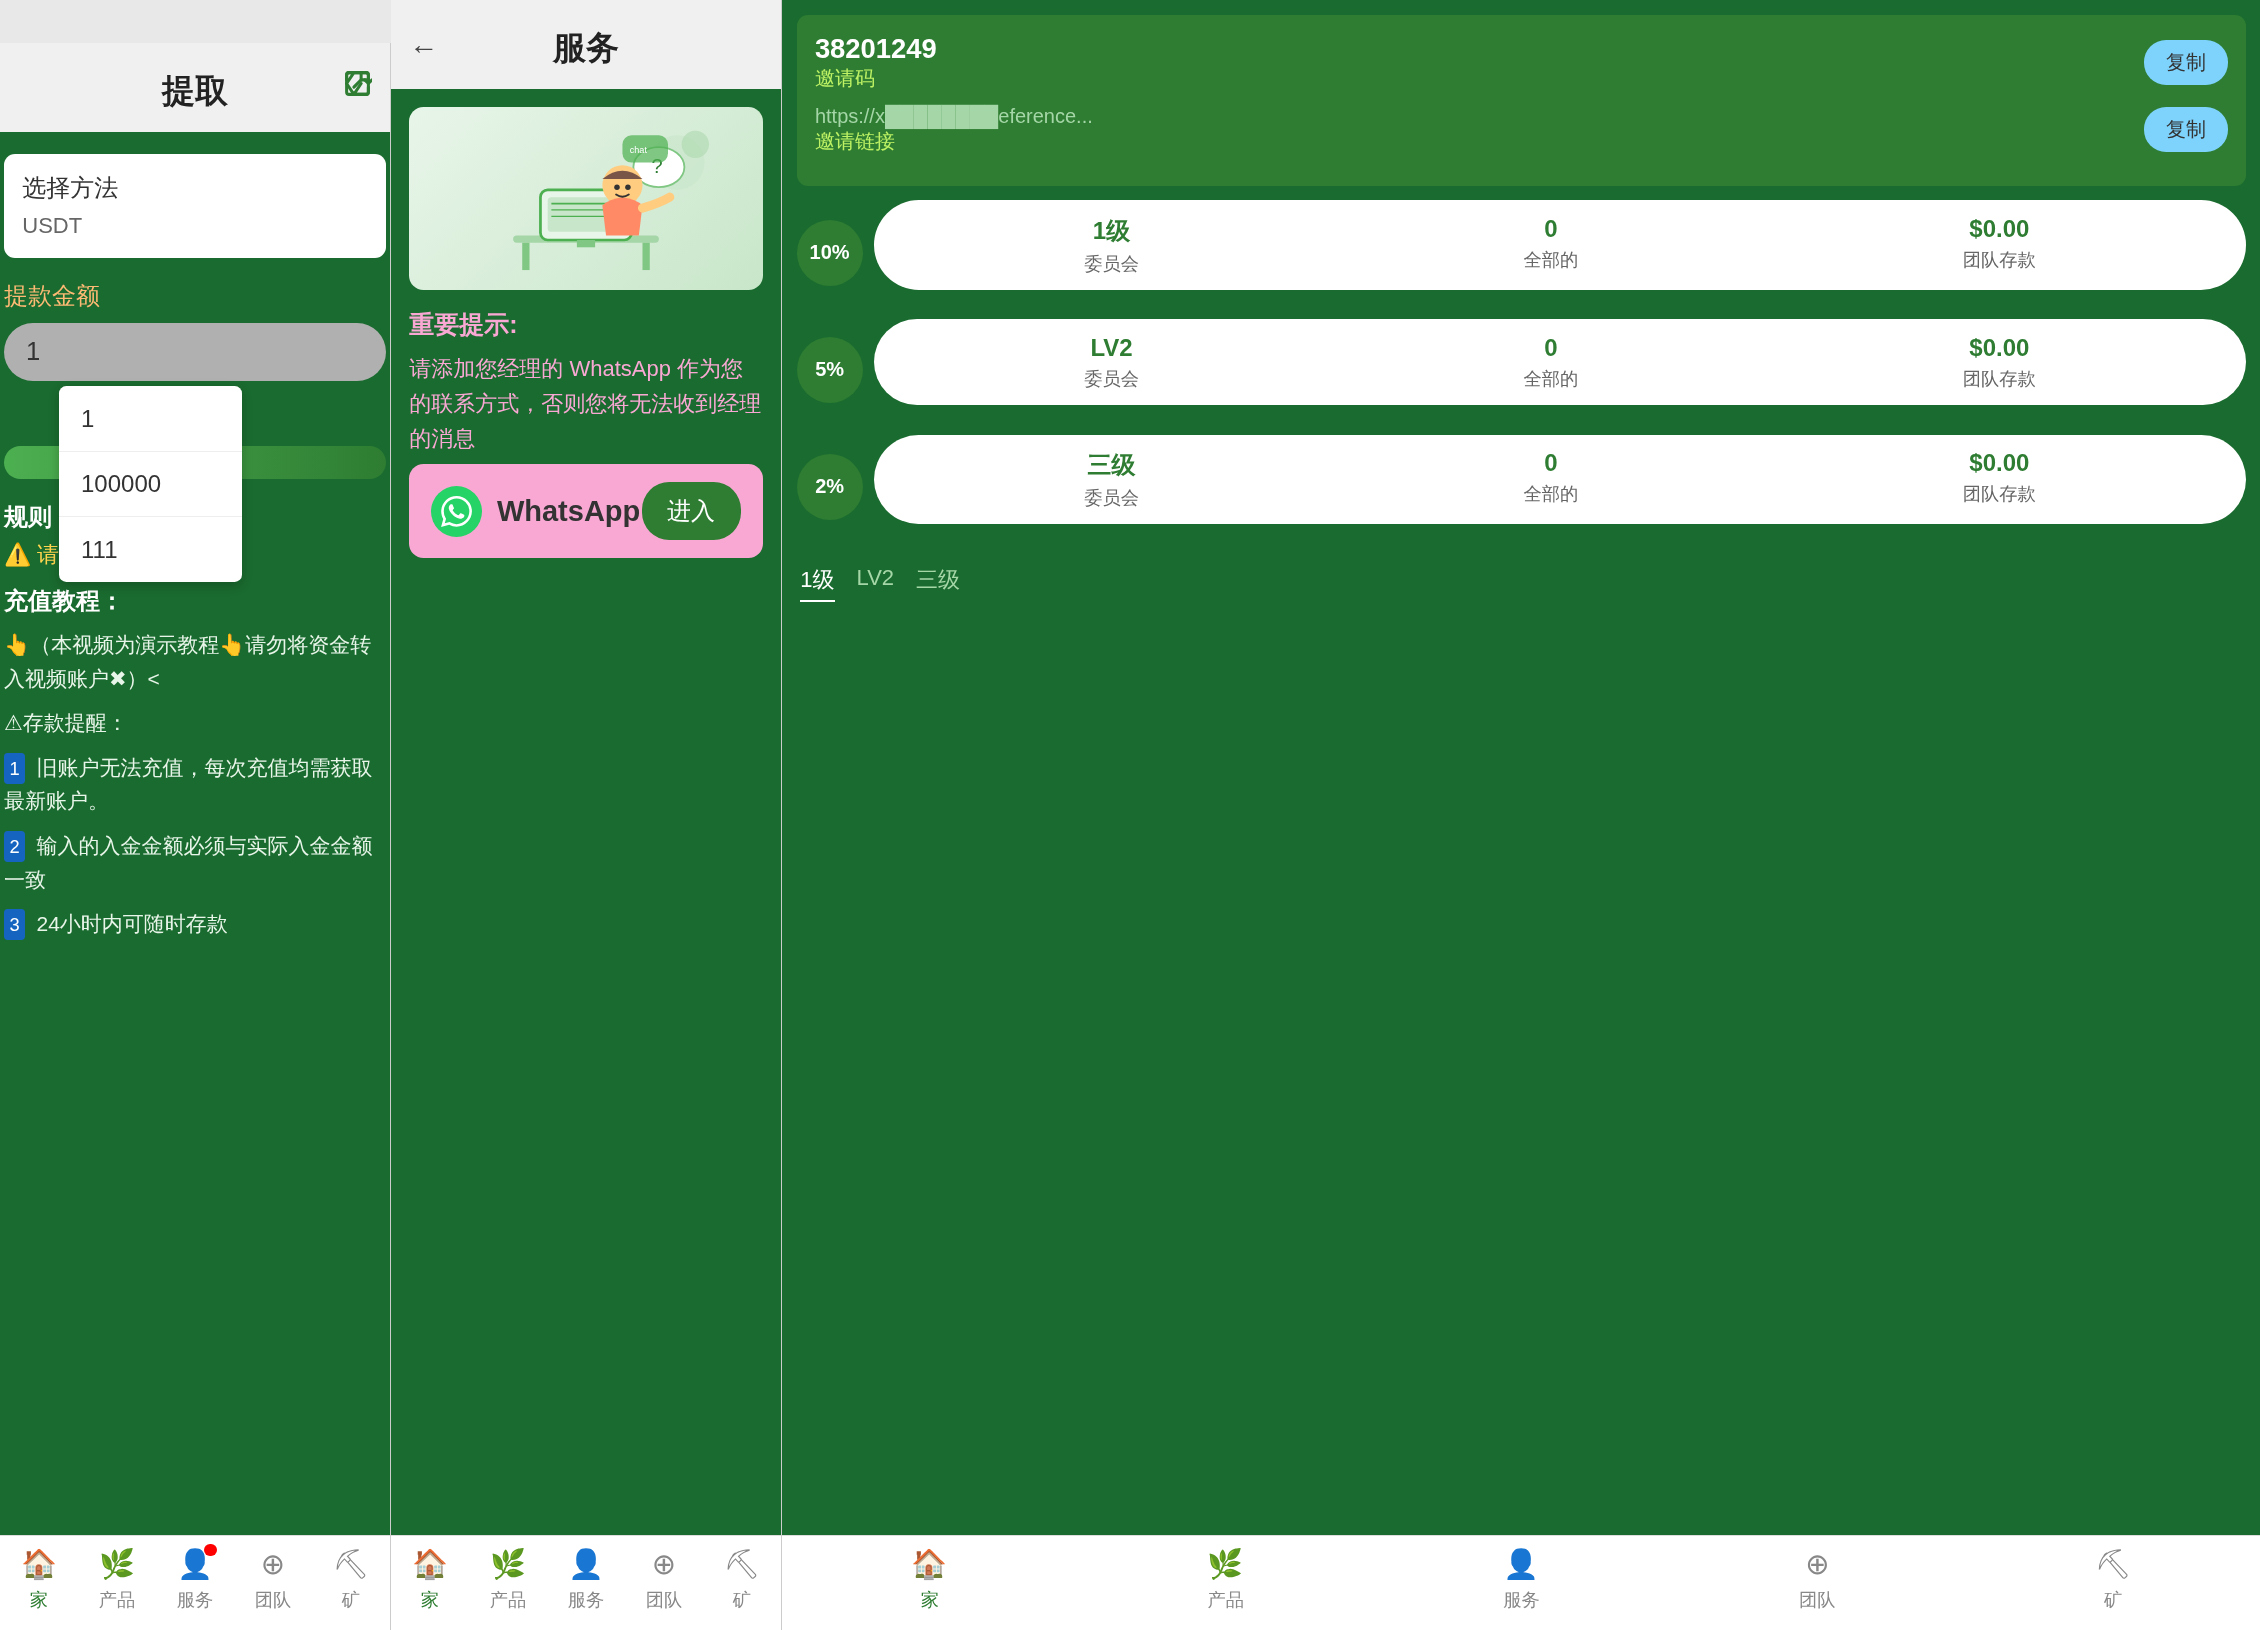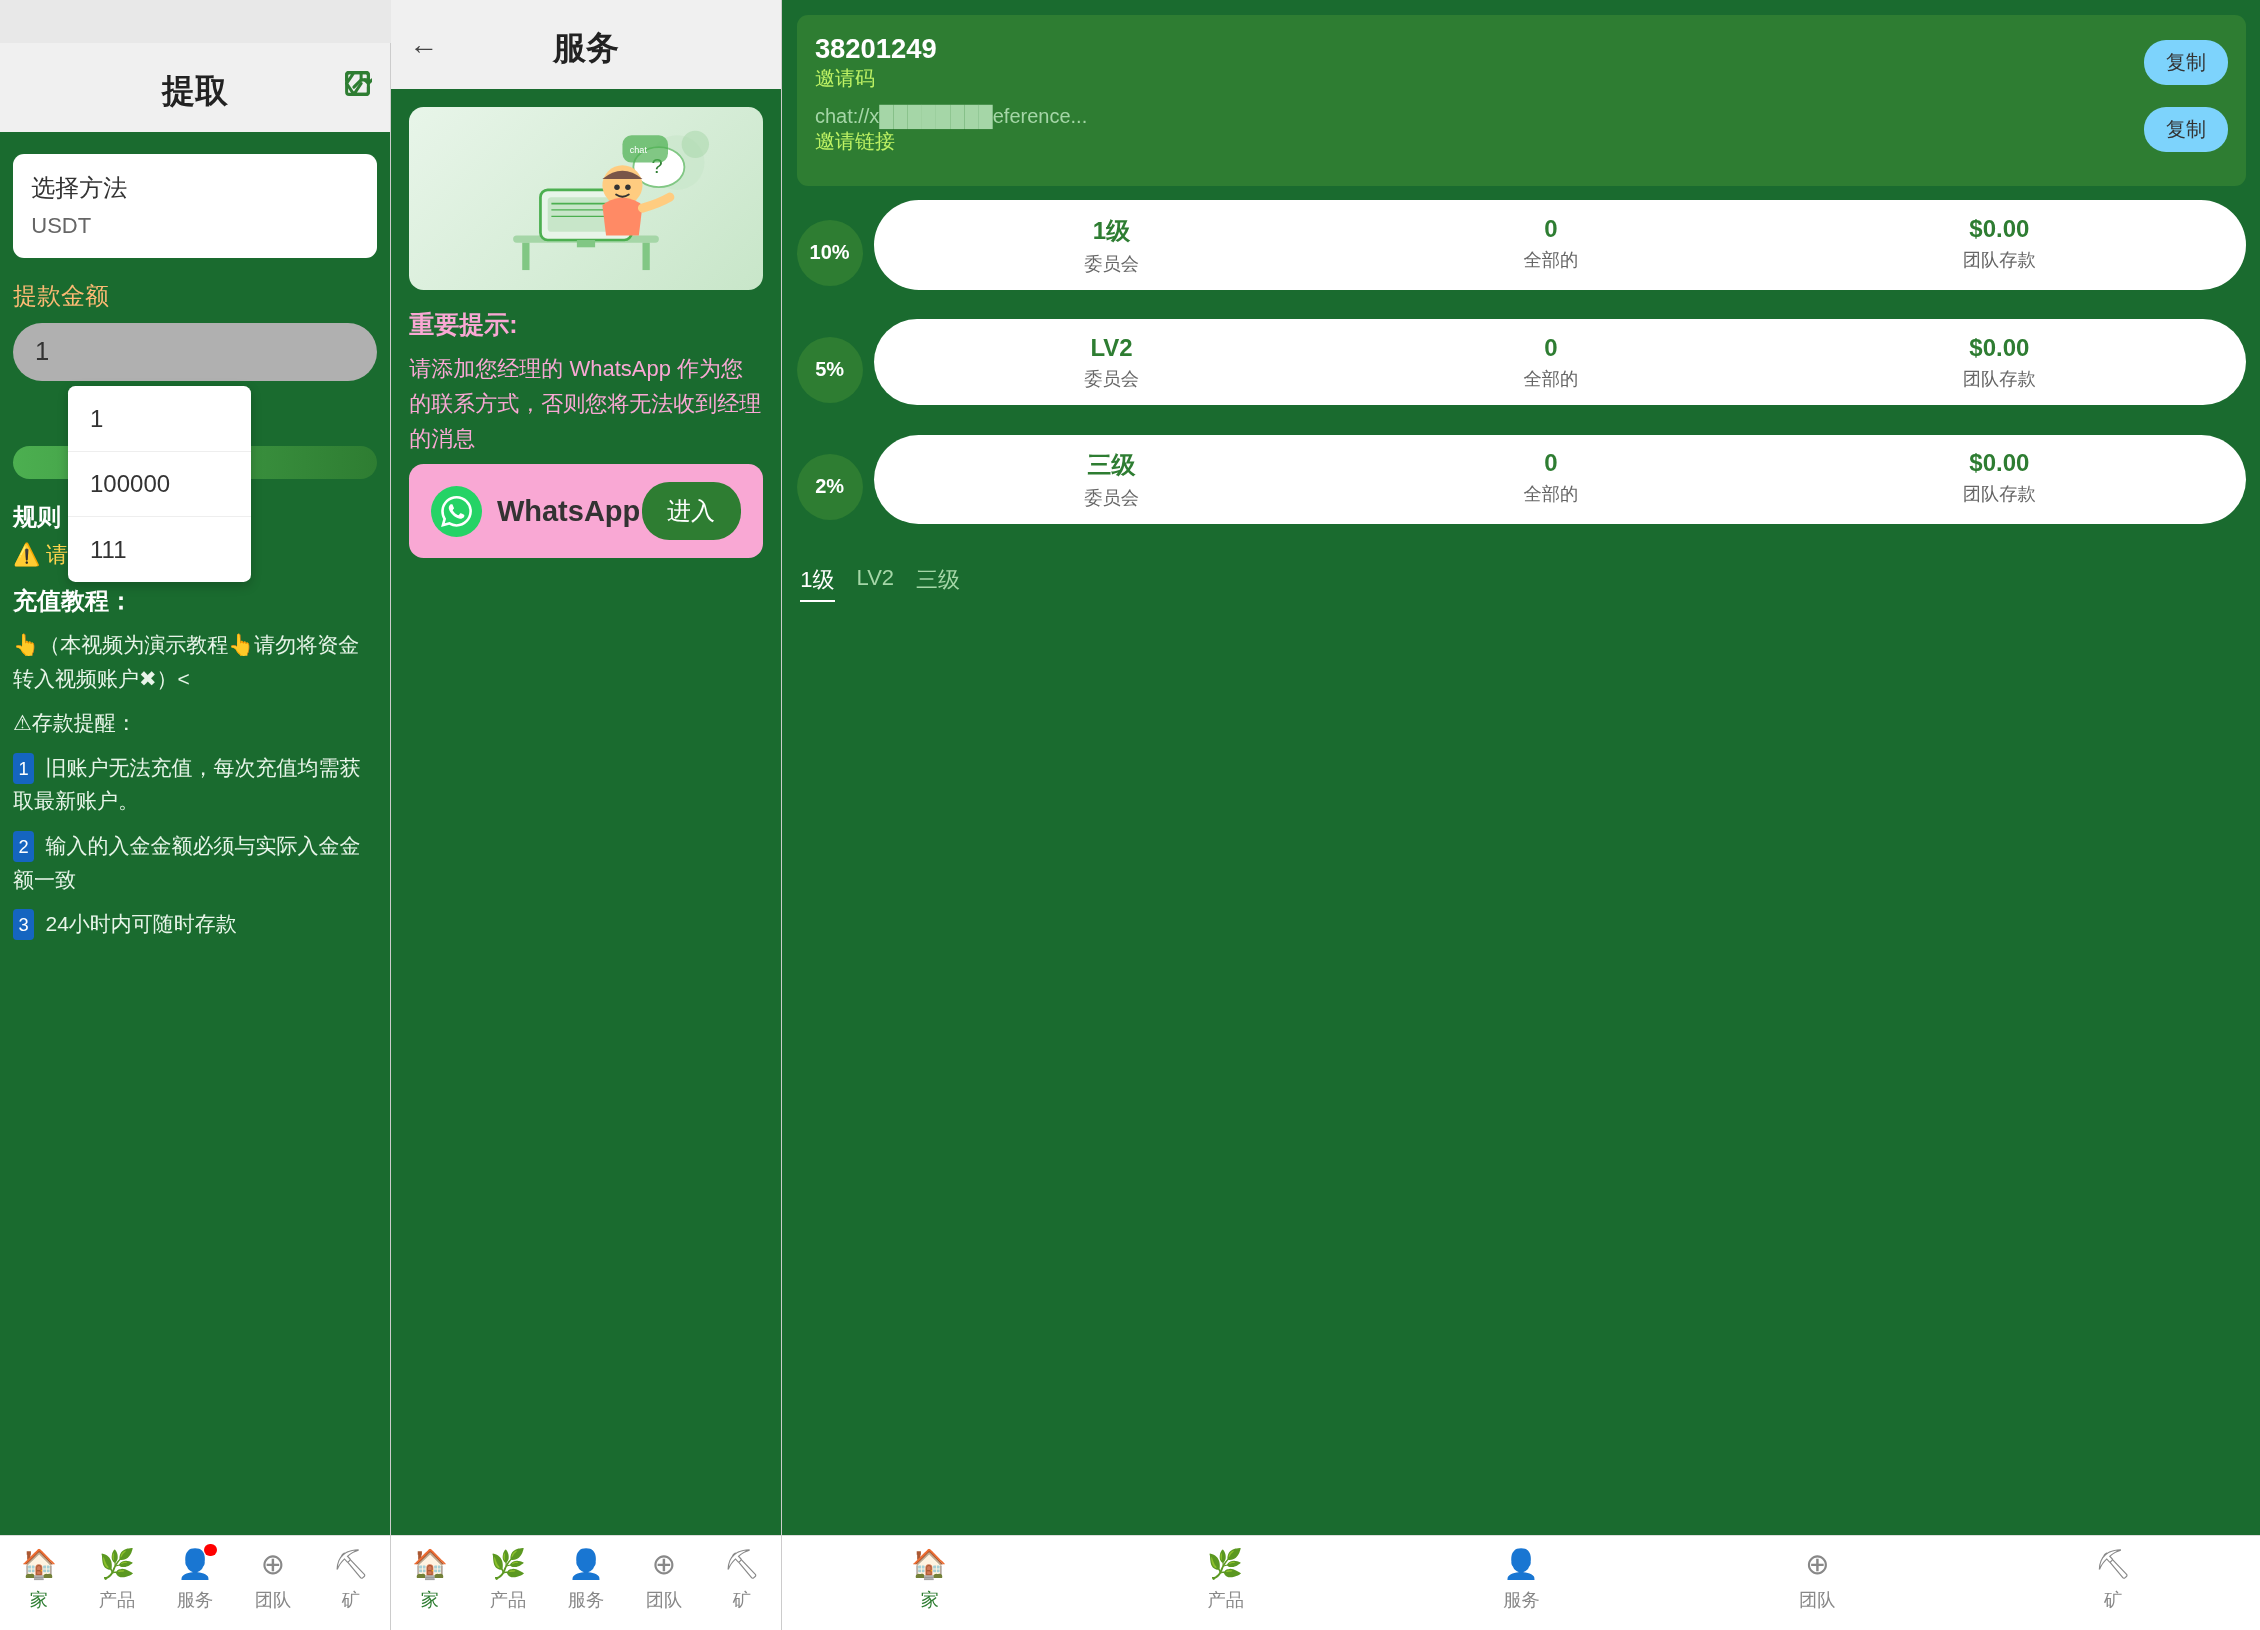--- a/index.html
+++ b/index.html
@@ -69,21 +69,21 @@
       top: 50%;
       transform: translateY(-50%);
       font-size: 29px;
       color: #444;
     }
 
     
     .content {
       flex: 1;
       overflow-y: auto;
-      padding: 22px 13px;
+      padding: 22px 4px;
       background: #1a6b2f;
     }
 
     
     .select-box {
       background: white;
       border-radius: 11px;
       padding: 18.3px 18.3px;
       margin-bottom: 22px;
     }
@@ -583,21 +583,21 @@
     <div class="referral-card">
       <div class="ref-row">
         <div>
           <div class="ref-code">38201249</div>
           <div class="ref-sub">邀请码</div>
         </div>
         <div class="copy-btn">复制</div>
       </div>
       <div class="ref-row">
         <div>
-          <div class="ref-link">chat://x████████eference...</div>
+          <div class="ref-link">https://x████████eference...</div>
           <div class="ref-sub">邀请链接</div>
         </div>
         <div class="copy-btn">复制</div>
       </div>
     </div>
 
     <div style="display:flex;align-items:center;gap:11px;margin-bottom:14.6px;">
       <div class="percent-circle">
         <span>10%</span>
       </div>

